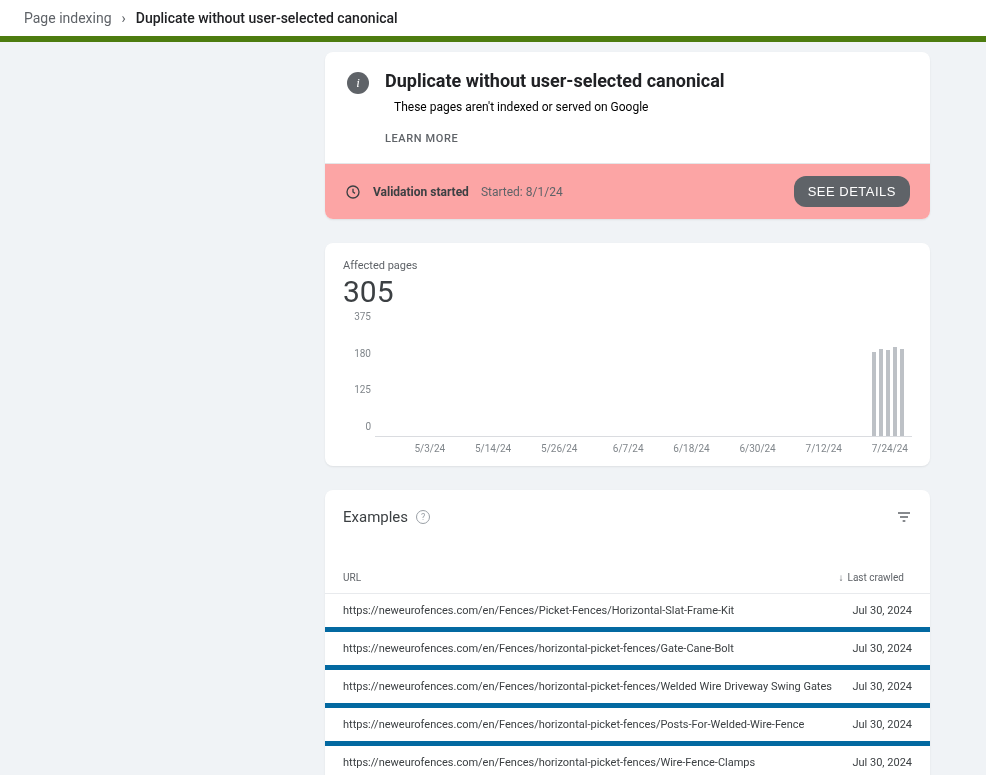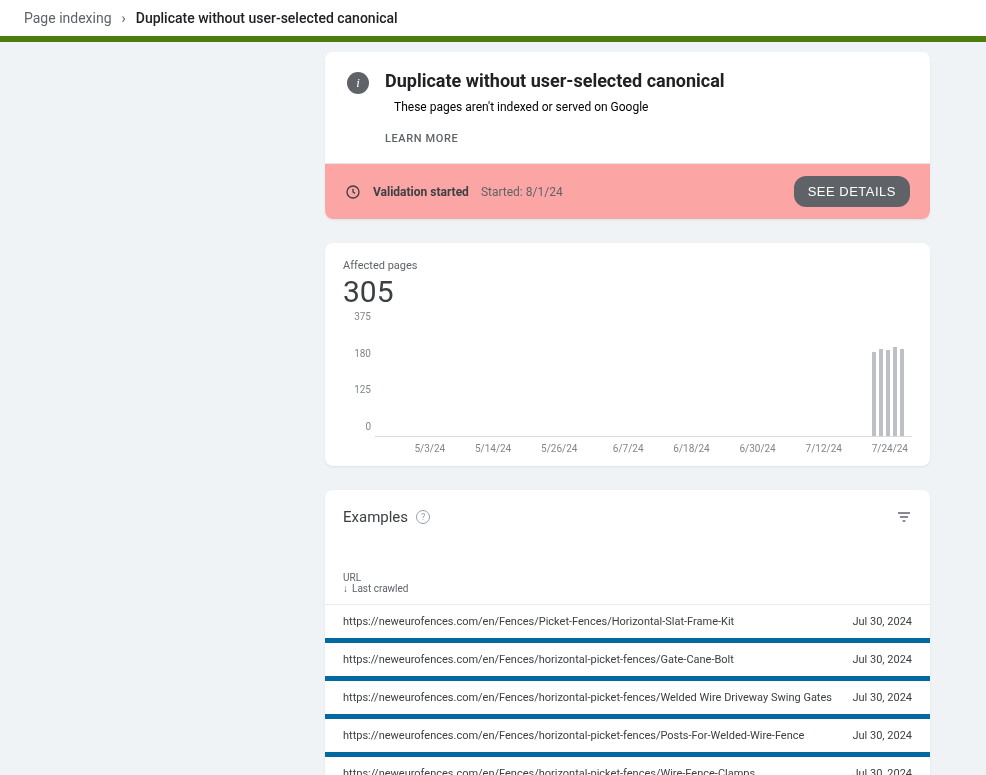--- a/index.html
+++ b/index.html
@@ -178,21 +178,20 @@
   }
   .filter-icon svg { display:block; }
   .table-head {
     display: flex;
     justify-content: space-between;
     padding: 14px 26px 10px 18px;
     border-bottom: 1px solid #e8eaed;
     margin-top: 20px;
     font-size: 10px;
     color: #5f6368;
-    flex-direction: column;
   }
   .col-crawled { display:flex; align-items:center; gap:4px; }
   .sort-arrow { font-size: 10px; color:#5f6368; }
   .row {
     display: flex;
     justify-content: space-between;
     align-items: center;
     padding: 10px 18px;
     border-bottom: 5px solid #0369a1;
     font-size: 11px;

